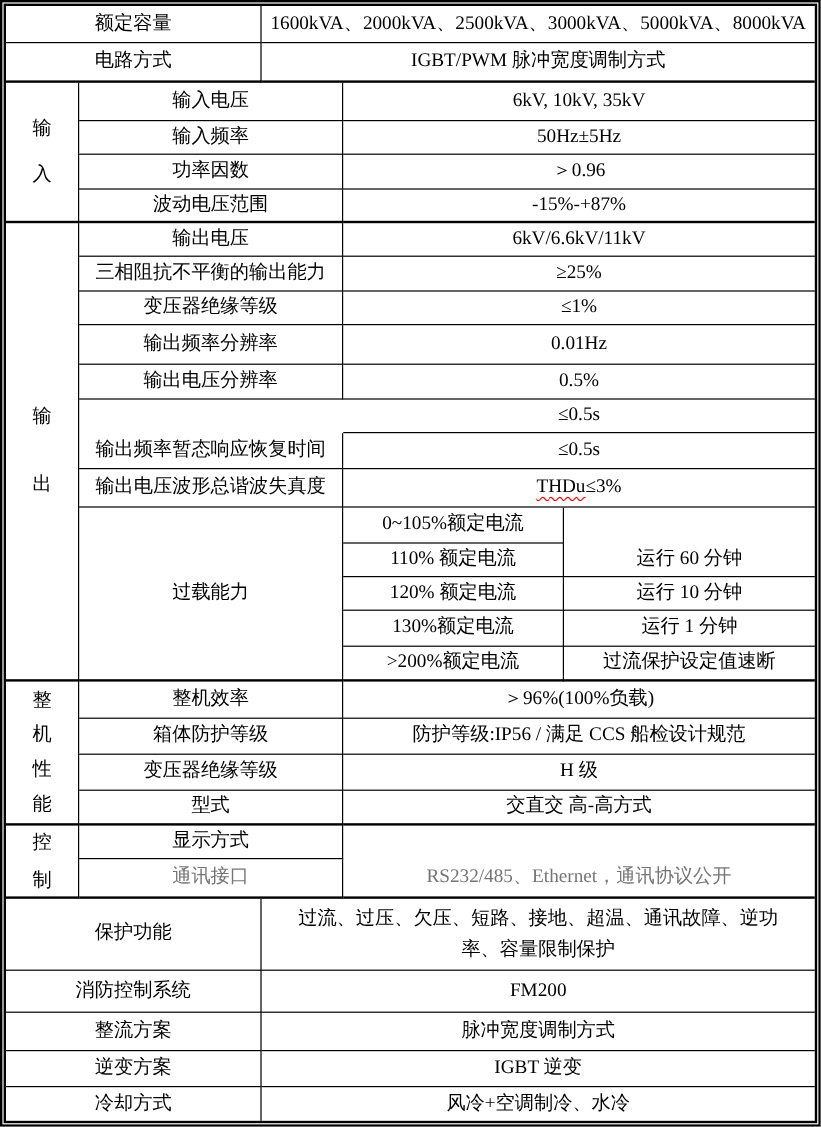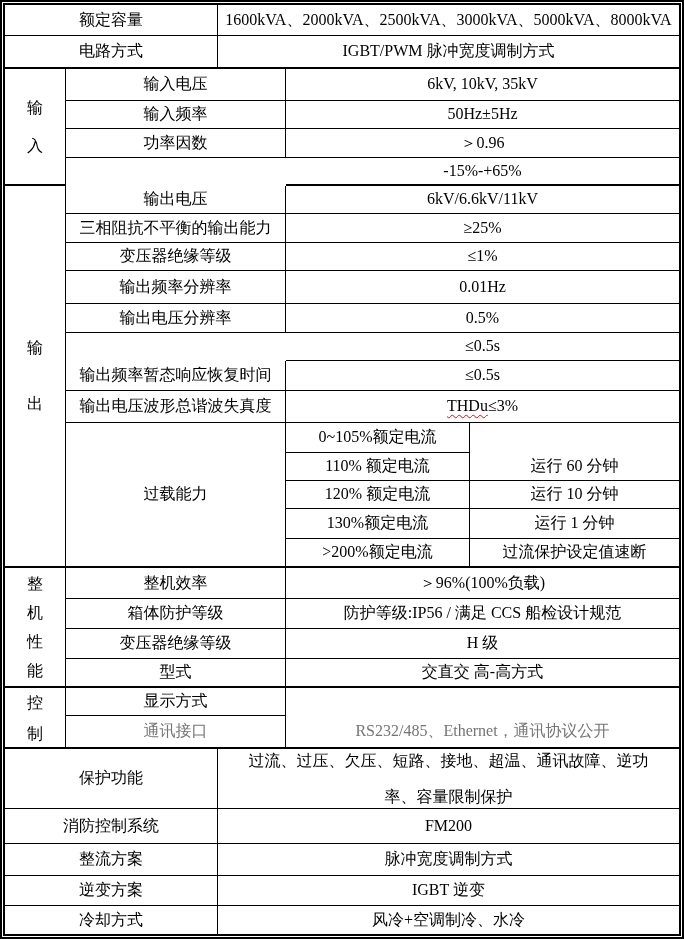--- a/index.html
+++ b/index.html
@@ -39,41 +39,42 @@
   .v-mach { line-height: 29px; }
   .v-ctrl { line-height: 31px; }
 
   .muted { color: #757575; text-align: right; }
 
   .squiggle {
     text-decoration: underline wavy #ff0000 1px;
     text-underline-offset: 3px;
   }
 
-  .protect { padding: 0 30px; line-height: 36px; }
+  .protect { padding: 0 30px; line-height: 26px; }
 </style>
 </head>
 <body>
 
 <div class="spec-table">
 
   <div class="c" style="grid-area:1/1/2/3">额定容量</div>
   <div class="c no-r" style="grid-area:1/3/2/6">1600kVA、2000kVA、2500kVA、3000kVA、5000kVA、8000kVA</div>
   <div class="c tb no-r" style="grid-area:2/3/3/6">IGBT/PWM 脉冲宽度调制方式</div>
   <div class="c tb" style="grid-area:2/1/3/3">电路方式</div>
 
   <div class="c tb vlabel v-in" style="grid-area:3/1/7/2">输
 入</div>
   <div class="c" style="grid-area:3/2/4/4">输入电压</div>
   <div class="c no-r" style="grid-area:3/4/4/6">6kV, 10kV, 35kV</div>
   <div class="c" style="grid-area:4/2/5/4">输入频率</div>
   <div class="c no-r" style="grid-area:4/4/5/6">50Hz±5Hz</div>
   <div class="c" style="grid-area:5/2/6/4">功率因数</div>
   <div class="c no-r" style="grid-area:5/4/6/6">＞0.96</div>
-  <div class="c tb no-r" style="grid-area:6/4/7/6">-15%-+65%</div>
+  <div class="c tb" style="grid-area:6/2/7/4">波动电压范围</div>
+  <div class="c tb no-r" style="grid-area:6/4/7/6">-15%-+87%</div>
 
   <div class="c tb vlabel v-out" style="grid-area:7/1/20/2">输
 出</div>
   <div class="c" style="grid-area:7/2/8/4">输出电压</div>
   <div class="c no-r" style="grid-area:7/4/8/6">6kV/6.6kV/11kV</div>
   <div class="c" style="grid-area:8/2/9/4">三相阻抗不平衡的输出能力</div>
   <div class="c no-r" style="grid-area:8/4/9/6">≥25%</div>
   <div class="c" style="grid-area:9/2/10/4">变压器绝缘等级</div>
   <div class="c no-r" style="grid-area:9/4/10/6">≤1%</div>
   <div class="c" style="grid-area:10/2/11/4">输出频率分辨率</div>

